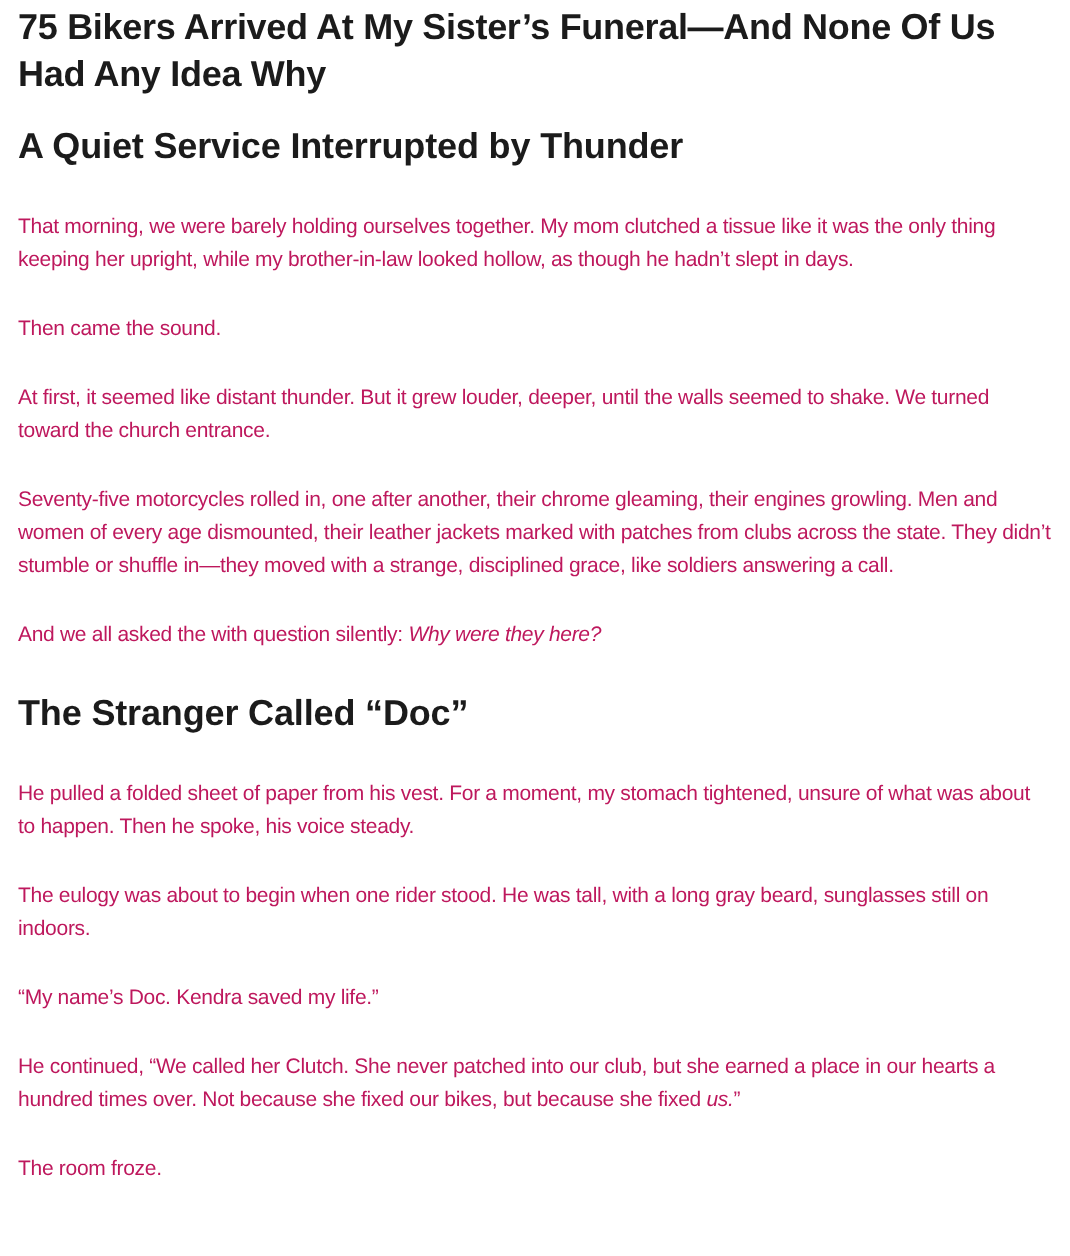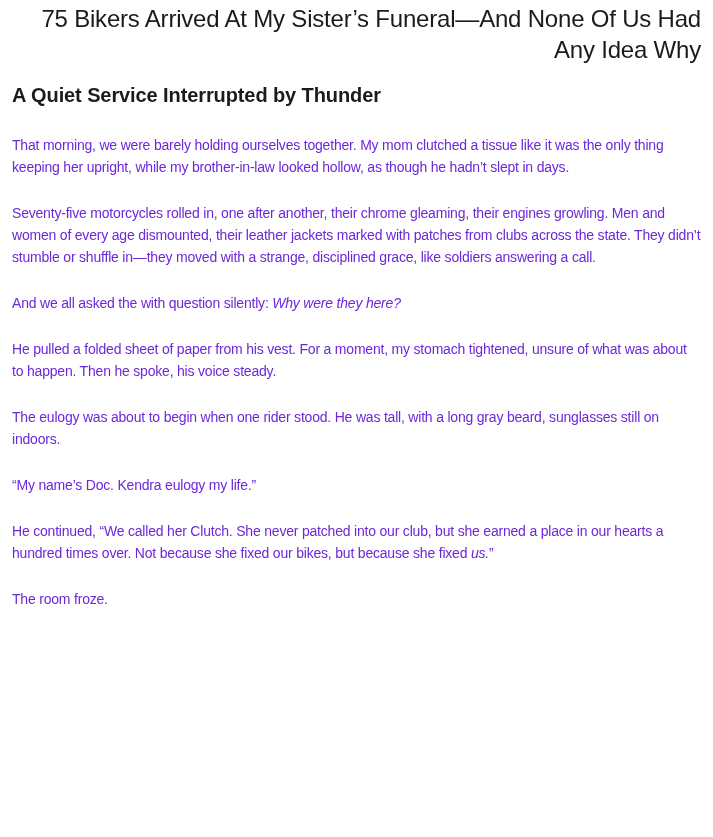--- a/index.html
+++ b/index.html
@@ -10,56 +10,58 @@
   body {
     font-family: "Liberation Sans", sans-serif;
     width: 713px;
   }
   .article {
     padding: 4px 12px 24px 12px;
   }
   h1.article-title {
     font-size: 24px;
     line-height: 1.28;
-    font-weight: 400;
+    font-weight: 700;
     color: #1b1b1b;
     letter-spacing: -0.2px;
     margin: 0;
-    text-align: right;
   }
   .article-body h2 {
-    font-size: 20px;
+    font-size: 24px;
     line-height: 1.25;
     font-weight: 700;
     color: #1b1b1b;
     letter-spacing: -0.1px;
     margin: 28px 0 26px 0;
   }
   .article-body h2:first-child {
     margin-top: 18px;
   }
   .article-body p {
     font-size: 14px;
     line-height: 22px;
-    color: #6d28d9;
+    color: #be185d;
     letter-spacing: -0.2px;
     margin: 0 0 24px 0;
   }
   .article-body p em {
   }
 </style>
 </head>
 <body>
 
 <article class="article">
   <h1 class="article-title">75 Bikers Arrived At My Sister’s Funeral—And None Of Us Had Any Idea Why</h1>
   <div class="article-body" id="article-body">
       <h2>A Quiet Service Interrupted by Thunder</h2>
       <p><span>That morning, we were barely holding ourselves together. My mom clutched a tissue like it was the only thing keeping her upright, while my brother-in-law looked hollow, as though he hadn’t slept in days.</span></p>
+      <p><span>Then came the sound.</span></p>
+      <p><span>At first, it seemed like distant thunder. But it grew louder, deeper, until the walls seemed to shake. We turned toward the church entrance.</span></p>
       <p><span>Seventy-five motorcycles rolled in, one after another, their chrome gleaming, their engines growling. Men and women of every age dismounted, their leather jackets marked with patches from clubs across the state. They didn’t stumble or shuffle in—they moved with a strange, disciplined grace, like soldiers answering a call.</span></p>
       <p><span>And we all asked the with question silently: </span><em>Why were they here?</em></p>
+      <h2>The Stranger Called “Doc”</h2>
       <p><span>He pulled a folded sheet of paper from his vest. For a moment, my stomach tightened, unsure of what was about to happen. Then he spoke, his voice steady.</span></p>
       <p><span>The eulogy was about to begin when one rider stood. He was tall, with a long gray beard, sunglasses still on indoors.</span></p>
-      <p><span>“My name’s Doc. Kendra eulogy my life.”</span></p>
+      <p><span>“My name’s Doc. Kendra saved my life.”</span></p>
       <p><span>He continued, “We called her Clutch. She never patched into our club, but she earned a place in our hearts a hundred times over. Not because she fixed our bikes, but because she fixed </span><em>us.</em><span>”</span></p>
       <p><span>The room froze.</span></p>
     </div>
 </article>
 
 </body></html>

